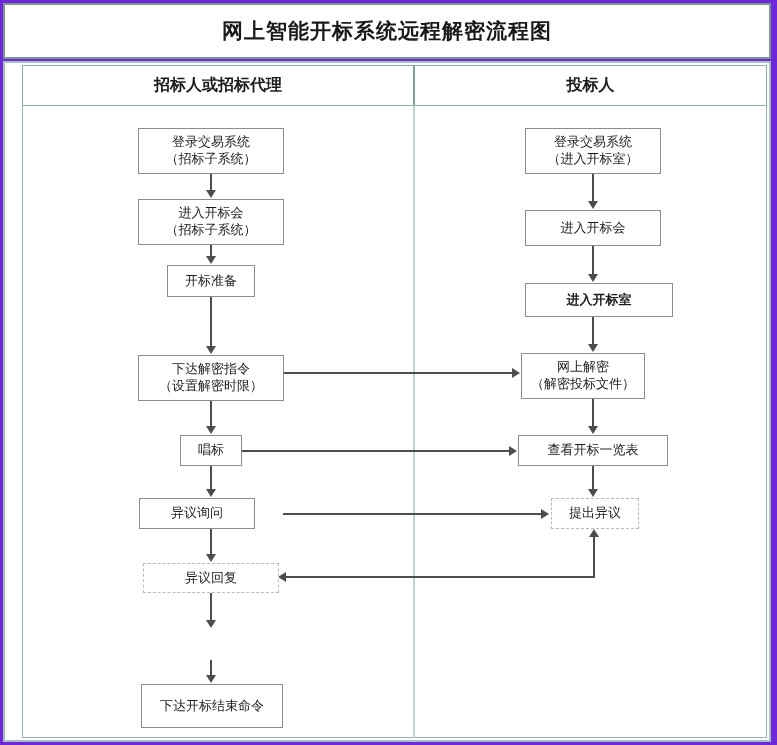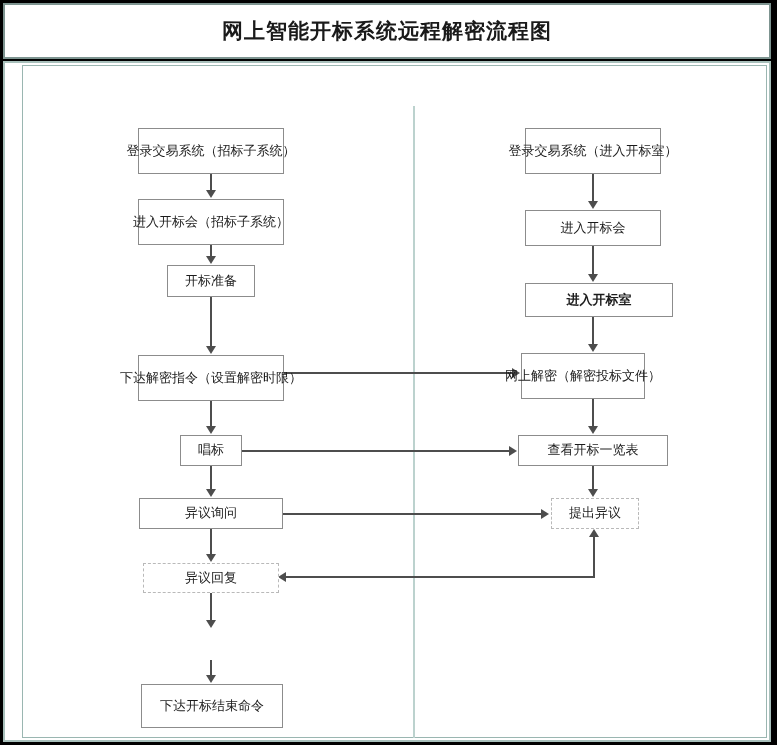--- a/index.html
+++ b/index.html
@@ -7,21 +7,21 @@
     padding: 0;
     background: #ffffff;
   }
   body {
     font-family: "DejaVu Sans", "Liberation Sans", sans-serif;
   }
   #page {
     position: relative;
     width: 777px;
     height: 745px;
-    background: #000000;
+    background: #6d28d9;
     overflow: hidden;
   }
 
   
   .title-box {
     position: absolute;
     left: 3px;
     top: 3px;
     width: 768px;
     height: 56px;
@@ -95,20 +95,21 @@
     background: #bcd2ce;
   }
 
   
   .node {
     position: absolute;
     box-sizing: border-box;
     background: #ffffff;
     border: 1px solid #8c8c8c;
     display: flex;
+    flex-direction: column;
     align-items: center;
     justify-content: center;
     font-size: 13px;
     color: #1c1c1c;
     line-height: 1.28;
     text-align: center;
     white-space: nowrap;
     z-index: 3;
   }
   .node.dashed {
@@ -157,20 +158,28 @@
 
 <div id="page">
 
   <div class="title-box">
     <span class="title-text">网上智能开标系统远程解密流程图</span>
   </div>
 
   <div class="outer-rail"></div>
   <div class="table-frame"></div>
 
+  <div class="header-row">
+    <div class="header-cell left">
+      <span>招标人或招标代理</span>
+    </div>
+    <div class="header-cell right">
+      <span>投标人</span>
+    </div>
+  </div>
 
   <div class="col-divider"></div>
 
   <div class="node" style="left:138px; top:128px; width:146px; height:46px;">
     <span class="ln">登录交易系统</span>
     <span class="ln">（招标子系统）</span>
   </div>
 
   <div class="node" style="left:138px; top:199px; width:146px; height:46px;">
     <span class="ln">进入开标会</span>
@@ -183,21 +192,21 @@
 
   <div class="node" style="left:138px; top:355px; width:146px; height:46px;">
     <span class="ln">下达解密指令</span>
     <span class="ln">（设置解密时限）</span>
   </div>
 
   <div class="node" style="left:180px; top:435px; width:62px; height:31px;">
     <span class="ln">唱标</span>
   </div>
 
-  <div class="node" style="left:139px; top:498px; width:144px; height:31px;">
+  <div class="node" style="left:139px; top:498px; width:116px; height:31px;">
     <span class="ln">异议询问</span>
   </div>
 
   <div class="node dashed" style="left:143px; top:563px; width:136px; height:30px;">
     <span class="ln">异议回复</span>
   </div>
 
 
   <div class="node" style="left:141px; top:684px; width:142px; height:44px;">
     <span class="ln">下达开标结束命令</span>

